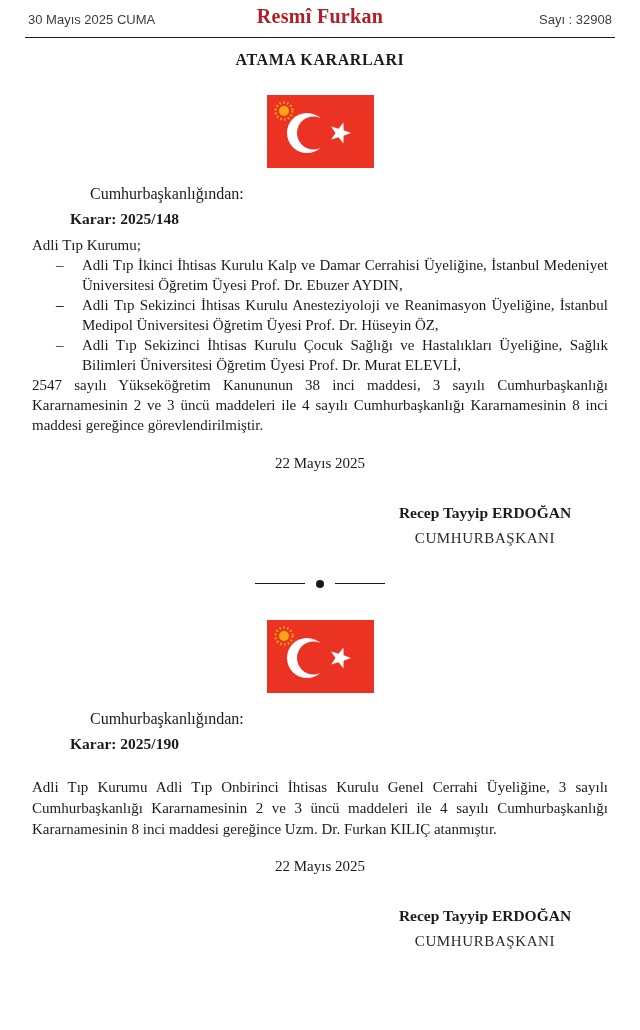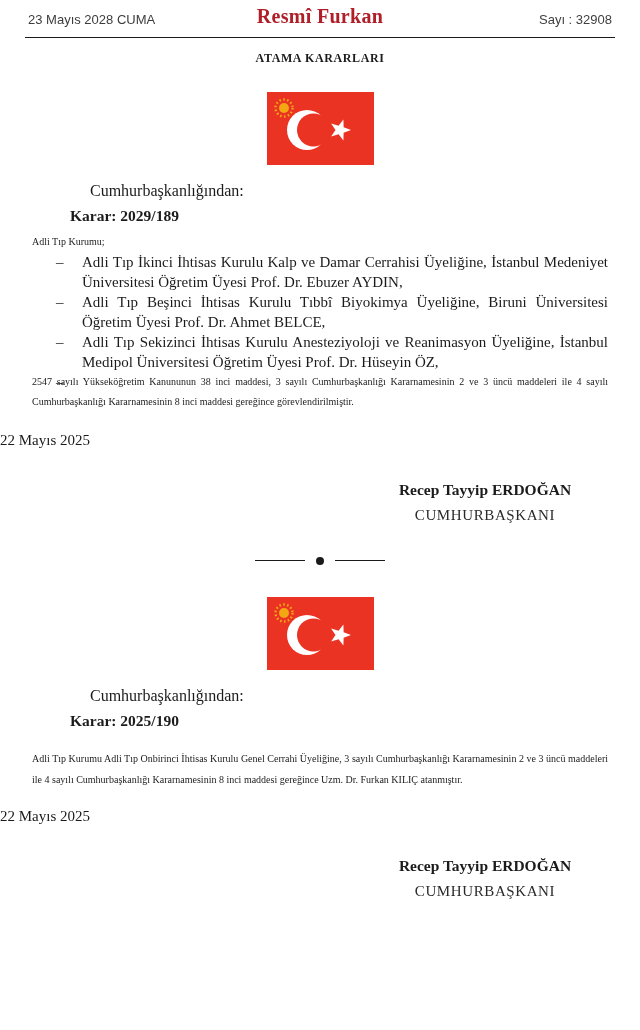--- a/index.html
+++ b/index.html
@@ -7,88 +7,88 @@
     position:relative; width:640px; height:1030px; background:#fff;
     font-family:"Liberation Serif", serif; color:#1b1b1b; overflow:hidden;
   }
   
   .gz-header { margin:0 25px; height:37px; border-bottom:1.8px solid #1a1a1a; position:relative; }
   .gz-header .hdate { position:absolute; left:3px; top:12px; font-family:"Liberation Sans",sans-serif; font-size:13px; color:#3d3d3d; }
   .gz-header .masthead { position:absolute; left:0; right:0; top:5px; text-align:center;
     font-weight:bold; font-size:20px; color:#B01E28; letter-spacing:0.3px; }
   .gz-header .hissue { position:absolute; right:3px; top:12px; font-family:"Liberation Sans",sans-serif; font-size:13px; color:#404040; }
   
-  .page-title { margin-top:13px; text-align:center; font-weight:bold; font-size:12px; letter-spacing:0.6px; }
+  .page-title { margin-top:13px; text-align:center; font-weight:bold; font-size:16px; letter-spacing:0.6px; }
   
   .flag { display:block; width:107px; height:73px; margin:26px auto 0; }
   .flag2 { margin-top:32px; }
   
   .from-line { margin:17px 0 0 90px; font-size:16px; text-underline-offset:3px; }
   .karar-line { margin:7px 0 0 70px; font-size:15.5px; font-weight:bold; }
   
-  .body-text { margin:0 32px; font-size:10px; line-height:20px; }
+  .body-text { margin:0 32px; font-size:15px; line-height:20px; }
   .intro { margin-top:7px; }
   .decree-list { margin:0 32px; }
   .decree-item { position:relative; padding-left:50px; text-align:justify; font-size:15px; line-height:20px; }
   .decree-item .marker { position:absolute; left:24px; top:0; }
   .closing { text-align:justify; }
-  .body2 { margin-top:18px; line-height:21px; text-align:justify; }
+  .body2 { margin-top:24px; line-height:21px; text-align:justify; }
   
-  .decree-date { margin-top:20px; font-size:15px; }
+  .decree-date { margin-top:20px; text-align:center; font-size:15px; }
   .decree-date.d2 { margin-top:18px; }
   .sig-block { width:230px; margin:22px 40px 0 auto; text-align:center; }
   .sig-name { font-size:15.5px; font-weight:bold;margin-top:32px; }
   .sig-title { margin-top:8px; font-size:15px; letter-spacing:0.6px; color:#2a2a2a; }
   
   .section-divider { margin:32px auto 0; width:130px; height:9px; display:flex; align-items:center; justify-content:center; gap:11px; }
   .section-divider .dline { width:52px; height:0; border-top:1.6px solid #1a1a1a; }
   .section-divider .ddot { width:8px; height:8px; border-radius:50%; background:#1a1a1a; }
 </style>
 </head>
 <body>
 
 <div class="page">
 
   <header class="gz-header">
-    <span class="hdate">23 Mayıs 2028 CUMA</span>
+    <span class="hdate">30 Mayıs 2025 CUMA</span>
     <span class="masthead">Resmî Furkan</span>
     <span class="hissue">Sayı : 32908</span>
   </header>
 
   <div class="page-title">ATAMA KARARLARI</div>
 
   <svg class="flag" viewBox="0 0 107 73" role="img">
     <rect x="0" y="0" width="107" height="73" fill="#EA3323"></rect>
     <circle cx="17" cy="16" r="8.5" fill="none" stroke-width="2.4" stroke-dasharray="1.6 2.3" stroke="#F3A712"></circle>
     <circle cx="17" cy="16" r="5" fill="#F3A712"></circle>
     <circle cx="40" cy="38" r="20" fill="#ffffff"></circle>
     <circle cx="46.5" cy="38" r="16.5" fill="#EA3323"></circle>
     <polygon points="84,38 76.64,40.65 76.4,48.46 71.61,42.28 64.1,44.47 68.5,38 64.1,31.53 71.61,33.72 76.4,27.54 76.64,35.35" fill="#ffffff"></polygon>
   </svg>
 
   <section>
     <div class="from-line">Cumhurbaşkanlığından:</div>
-    <div class="karar-line">Karar: 2029/189</div>
+    <div class="karar-line">Karar: 2025/148</div>
     <p class="body-text intro">Adli Tıp Kurumu;</p>
 
     <div class="decree-list">
       <div class="decree-item">
         <span class="marker">–</span>
         <span>Adli Tıp İkinci İhtisas Kurulu Kalp ve Damar Cerrahisi Üyeliğine, İstanbul Medeniyet Üniversitesi Öğretim Üyesi Prof. Dr. Ebuzer AYDIN,</span>
       </div>
       <div class="decree-item">
         <span class="marker">–</span>
-        <span>Adli Tıp Beşinci İhtisas Kurulu Tıbbî Biyokimya Üyeliğine, Biruni Üniversitesi Öğretim Üyesi Prof. Dr. Ahmet BELCE,</span>
       </div>
       <div class="decree-item">
         <span class="marker">–</span>
         <span>Adli Tıp Sekizinci İhtisas Kurulu Anesteziyoloji ve Reanimasyon Üyeliğine, İstanbul Medipol Üniversitesi Öğretim Üyesi Prof. Dr. Hüseyin ÖZ,</span>
       </div>
       <div class="decree-item">
         <span class="marker">–</span>
+        <span>Adli Tıp Sekizinci İhtisas Kurulu Çocuk Sağlığı ve Hastalıkları Üyeliğine, Sağlık Bilimleri Üniversitesi Öğretim Üyesi Prof. Dr. Murat ELEVLİ,</span>
       </div>
     </div>
 
     <p class="body-text closing">2547 sayılı Yükseköğretim Kanununun 38 inci maddesi, 3 sayılı Cumhurbaşkanlığı Kararnamesinin 2 ve 3 üncü maddeleri ile 4 sayılı Cumhurbaşkanlığı Kararnamesinin 8 inci maddesi gereğince görevlendirilmiştir.</p>
     <div class="decree-date">22 Mayıs 2025</div>
     <div class="sig-block">
       <div class="sig-name">Recep Tayyip ERDOĞAN</div>
       <div class="sig-title">CUMHURBAŞKANI</div>
     </div>
   </section>

